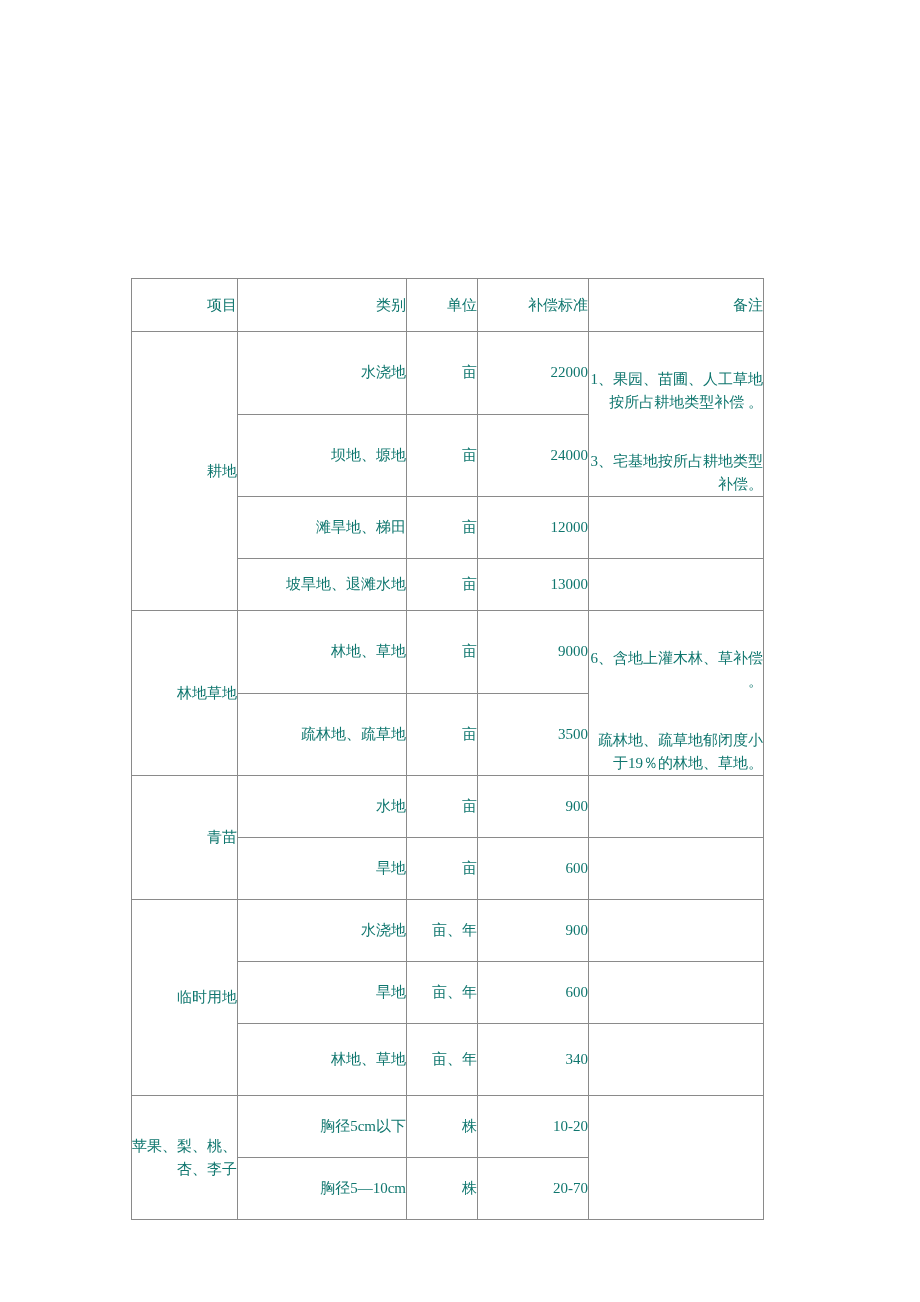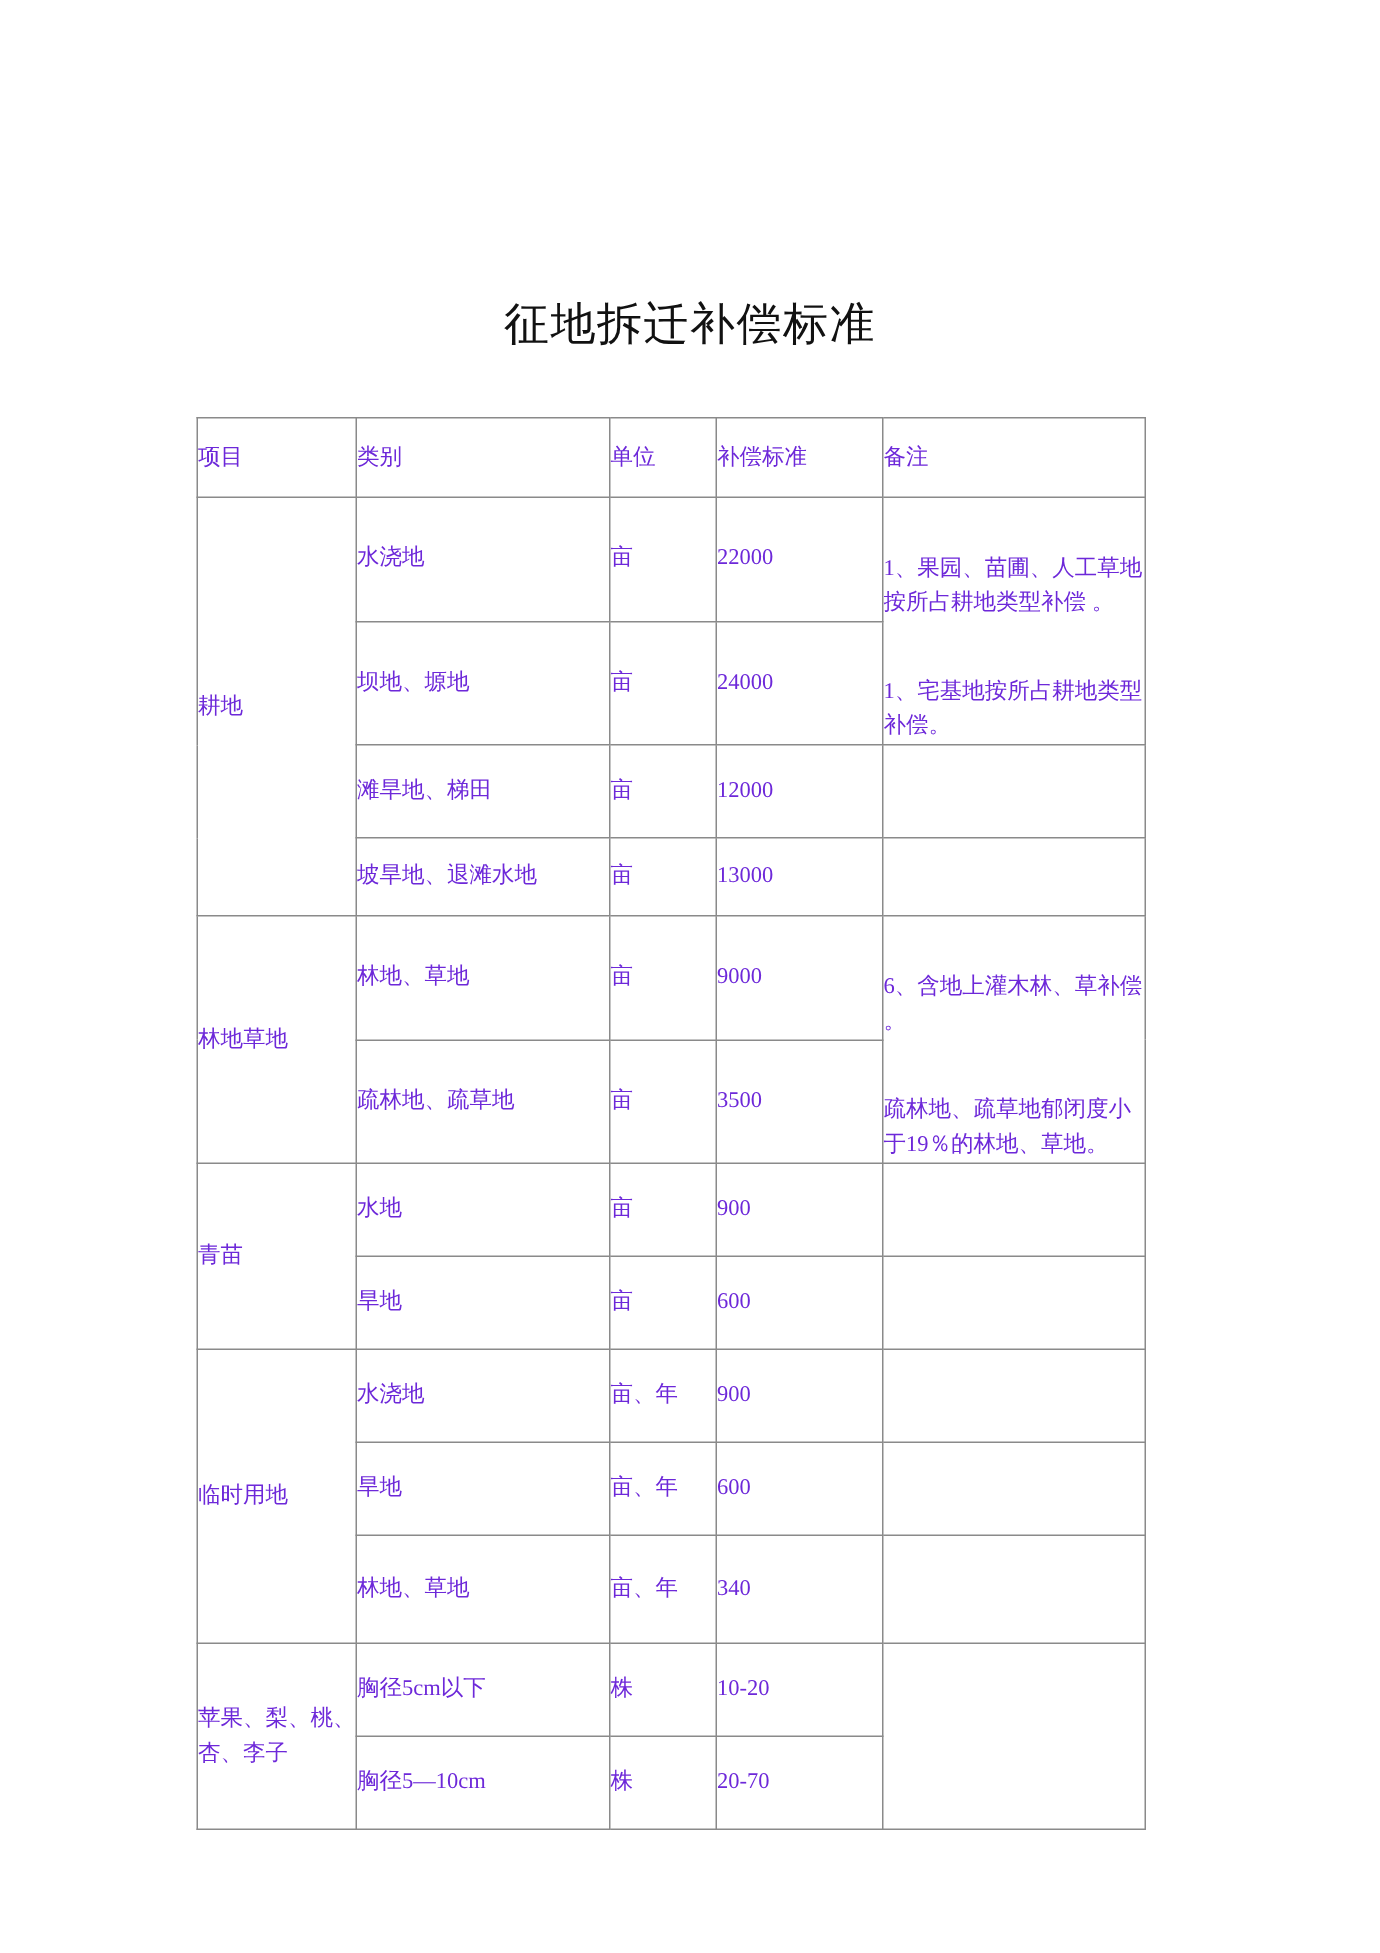--- a/index.html
+++ b/index.html
@@ -41,23 +41,23 @@
     top: 278px;
     width: 632px;
     border-collapse: collapse;
     table-layout: fixed;
   }
   table.comp-table td {
     border: 1px solid #8a8a8a;
     padding: 0;
     font-size: 15px;
     line-height: 23px;
-    color: #6d28d9;
+    color: #0f766e;
     vertical-align: middle;
-    text-align: left;
+    text-align: right;
     font-family: "Liberation Serif", "DejaVu Serif", serif;
   }
   
   col.c-item   { width: 106px; }
   col.c-cat    { width: 169px; }
   col.c-unit   { width: 71px; }
   col.c-std    { width: 111px; }
   col.c-note   { width: 175px; }
 
   td.head-cell {
@@ -83,21 +83,20 @@
   td.empty-cell { }
   .r-tall   { height: 71px; }
   .r-mid    { height: 61px; }
   .r-std    { height: 51px; }
 </style>
 </head>
 <body>
 
 <div class="page">
 
-  <div class="doc-title">征地拆迁补偿标准</div>
 
   <table class="comp-table">
     <colgroup>
       <col class="c-item">
       <col class="c-cat">
       <col class="c-unit">
       <col class="c-std">
       <col class="c-note">
     </colgroup>
     <tbody>
@@ -110,21 +109,21 @@
         <td class="head-cell">备注</td>
       </tr>
 
       <tr>
         <td class="item-cell" rowspan="4">耕地</td>
         <td class="r-tall">水浇地</td>
         <td>亩</td>
         <td>22000</td>
         <td class="note-cell" rowspan="2">
           <span class="note-line">1、果园、苗圃、人工草地按所占耕地类型补偿 。</span>
-          <span class="note-line">1、宅基地按所占耕地类型补偿。</span>
+          <span class="note-line">3、宅基地按所占耕地类型补偿。</span>
         </td>
       </tr>
       <tr>
         <td class="r-tall">坝地、塬地</td>
         <td>亩</td>
         <td>24000</td>
       </tr>
       <tr>
         <td class="r-mid">滩旱地、梯田</td>
         <td>亩</td>

